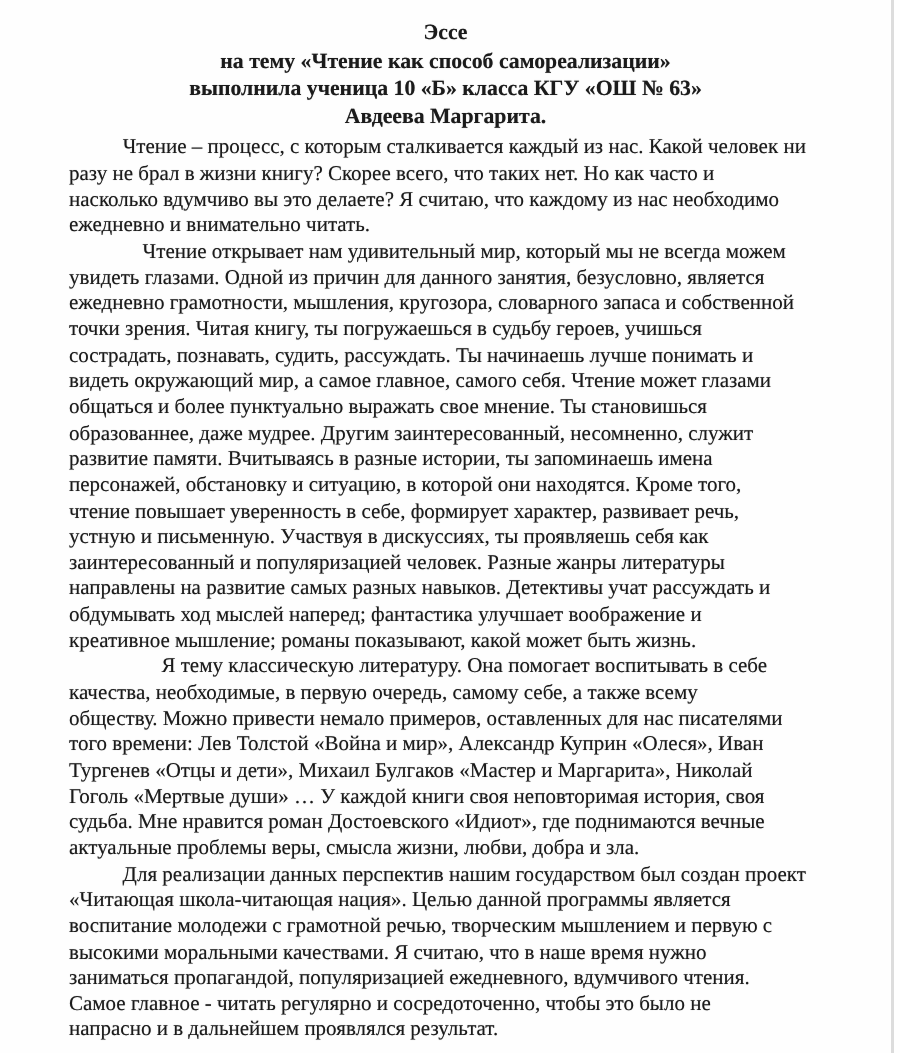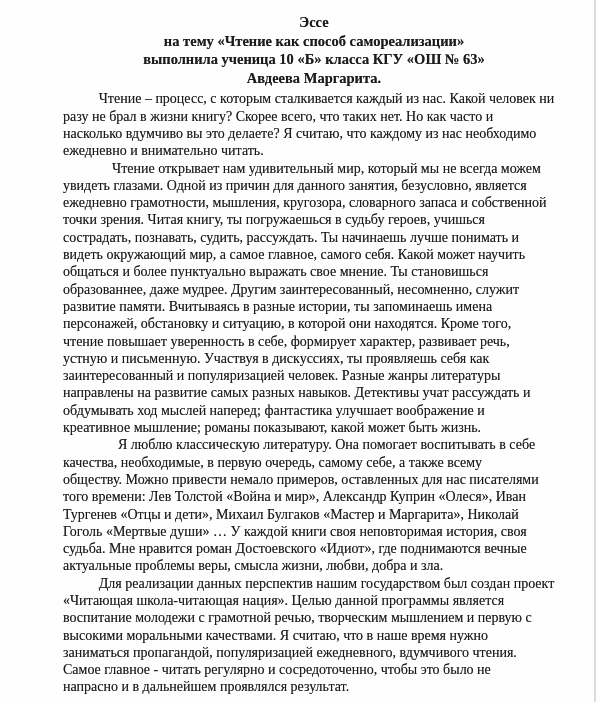--- a/index.html
+++ b/index.html
@@ -23,21 +23,21 @@
   .scan-edge {
     position: absolute;
     top: 0;
     right: 4px;
     width: 2px;
     height: 100%;
     background: #dcdcdc;
   }
   .content {
     position: absolute;
-    left: 63px;
+    left: 46px;
     top: 13px;
     width: 502px;
   }
   .header .h-line {
     text-align: center;
     font-weight: 700;
     font-size: 14.5px;
     line-height: 18.6px;
     white-space: nowrap;
     text-shadow: 0 0 0.5px rgba(20,20,20,0.55);
@@ -77,34 +77,34 @@
           <div class="line">разу не брал в жизни книгу? Скорее всего, что таких нет. Но как часто и</div>
           <div class="line">насколько вдумчиво вы это делаете? Я считаю, что каждому из нас необходимо</div>
           <div class="line">ежедневно и внимательно читать.</div>
         </div>
         <div class="paragraph">
           <div class="line indent">Чтение открывает нам удивительный мир, который мы не всегда можем</div>
           <div class="line">увидеть глазами. Одной из причин для данного занятия, безусловно, является</div>
           <div class="line">ежедневно грамотности, мышления, кругозора, словарного запаса и собственной</div>
           <div class="line">точки зрения. Читая книгу, ты погружаешься в судьбу героев, учишься</div>
           <div class="line">сострадать, познавать, судить, рассуждать. Ты начинаешь лучше понимать и</div>
-          <div class="line">видеть окружающий мир, а самое главное, самого себя. Какой может научить</div>
+          <div class="line">видеть окружающий мир, а самое главное, самого себя. Чтение может глазами</div>
           <div class="line">общаться и более пунктуально выражать свое мнение. Ты становишься</div>
           <div class="line">образованнее, даже мудрее. Другим заинтересованный, несомненно, служит</div>
           <div class="line">развитие памяти. Вчитываясь в разные истории, ты запоминаешь имена</div>
           <div class="line">персонажей, обстановку и ситуацию, в которой они находятся. Кроме того,</div>
           <div class="line">чтение повышает уверенность в себе, формирует характер, развивает речь,</div>
           <div class="line">устную и письменную. Участвуя в дискуссиях, ты проявляешь себя как</div>
           <div class="line">заинтересованный и популяризацией человек. Разные жанры литературы</div>
           <div class="line">направлены на развитие самых разных навыков. Детективы учат рассуждать и</div>
           <div class="line">обдумывать ход мыслей наперед; фантастика улучшает воображение и</div>
           <div class="line">креативное мышление; романы показывают, какой может быть жизнь.</div>
         </div>
         <div class="paragraph">
-          <div class="line indent">Я люблю классическую литературу. Она помогает воспитывать в себе</div>
+          <div class="line indent">Я тему классическую литературу. Она помогает воспитывать в себе</div>
           <div class="line">качества, необходимые, в первую очередь, самому себе, а также всему</div>
           <div class="line">обществу. Можно привести немало примеров, оставленных для нас писателями</div>
           <div class="line">того времени: Лев Толстой «Война и мир», Александр Куприн «Олеся», Иван</div>
           <div class="line">Тургенев «Отцы и дети», Михаил Булгаков «Мастер и Маргарита», Николай</div>
           <div class="line">Гоголь «Мертвые души» … У каждой книги своя неповторимая история, своя</div>
           <div class="line">судьба. Мне нравится роман Достоевского «Идиот», где поднимаются вечные</div>
           <div class="line">актуальные проблемы веры, смысла жизни, любви, добра и зла.</div>
         </div>
         <div class="paragraph">
           <div class="line indent">Для реализации данных перспектив нашим государством был создан проект</div>

